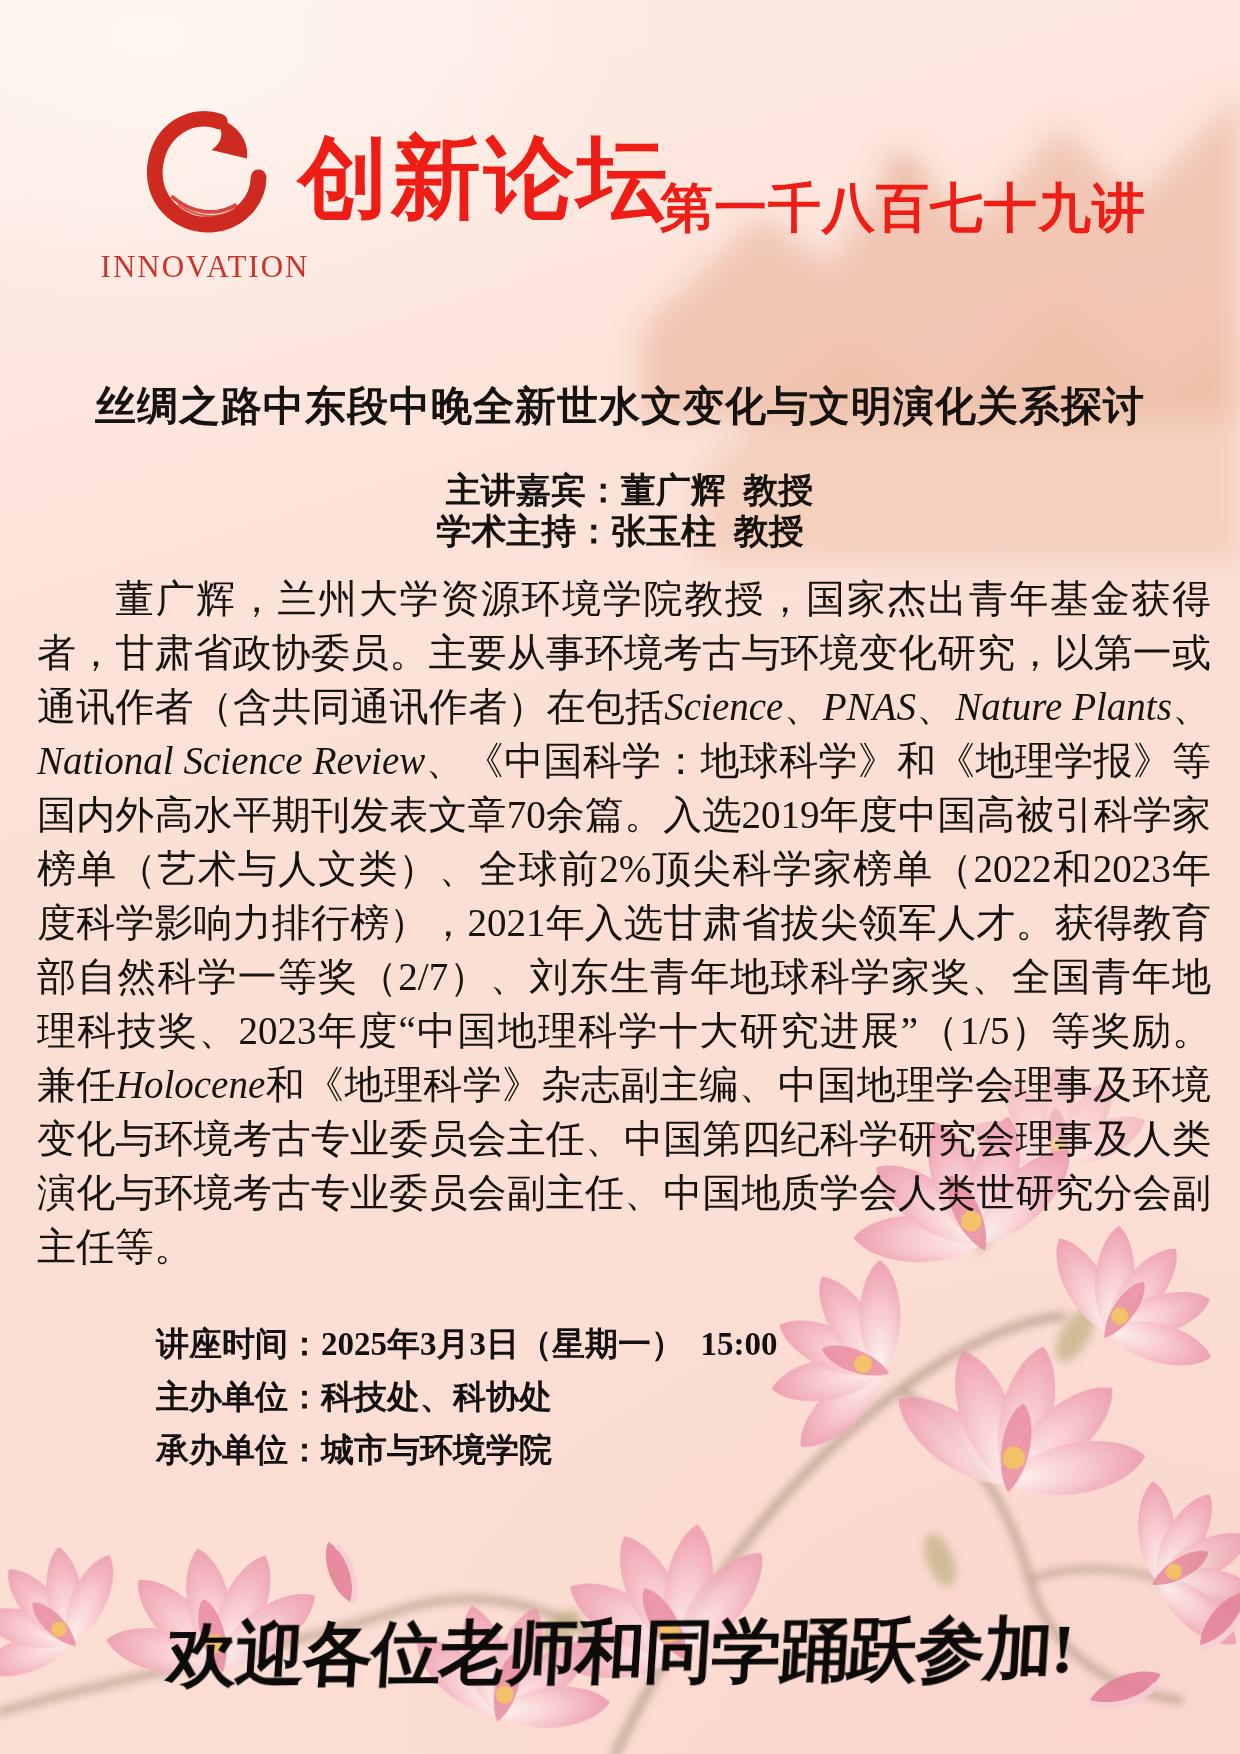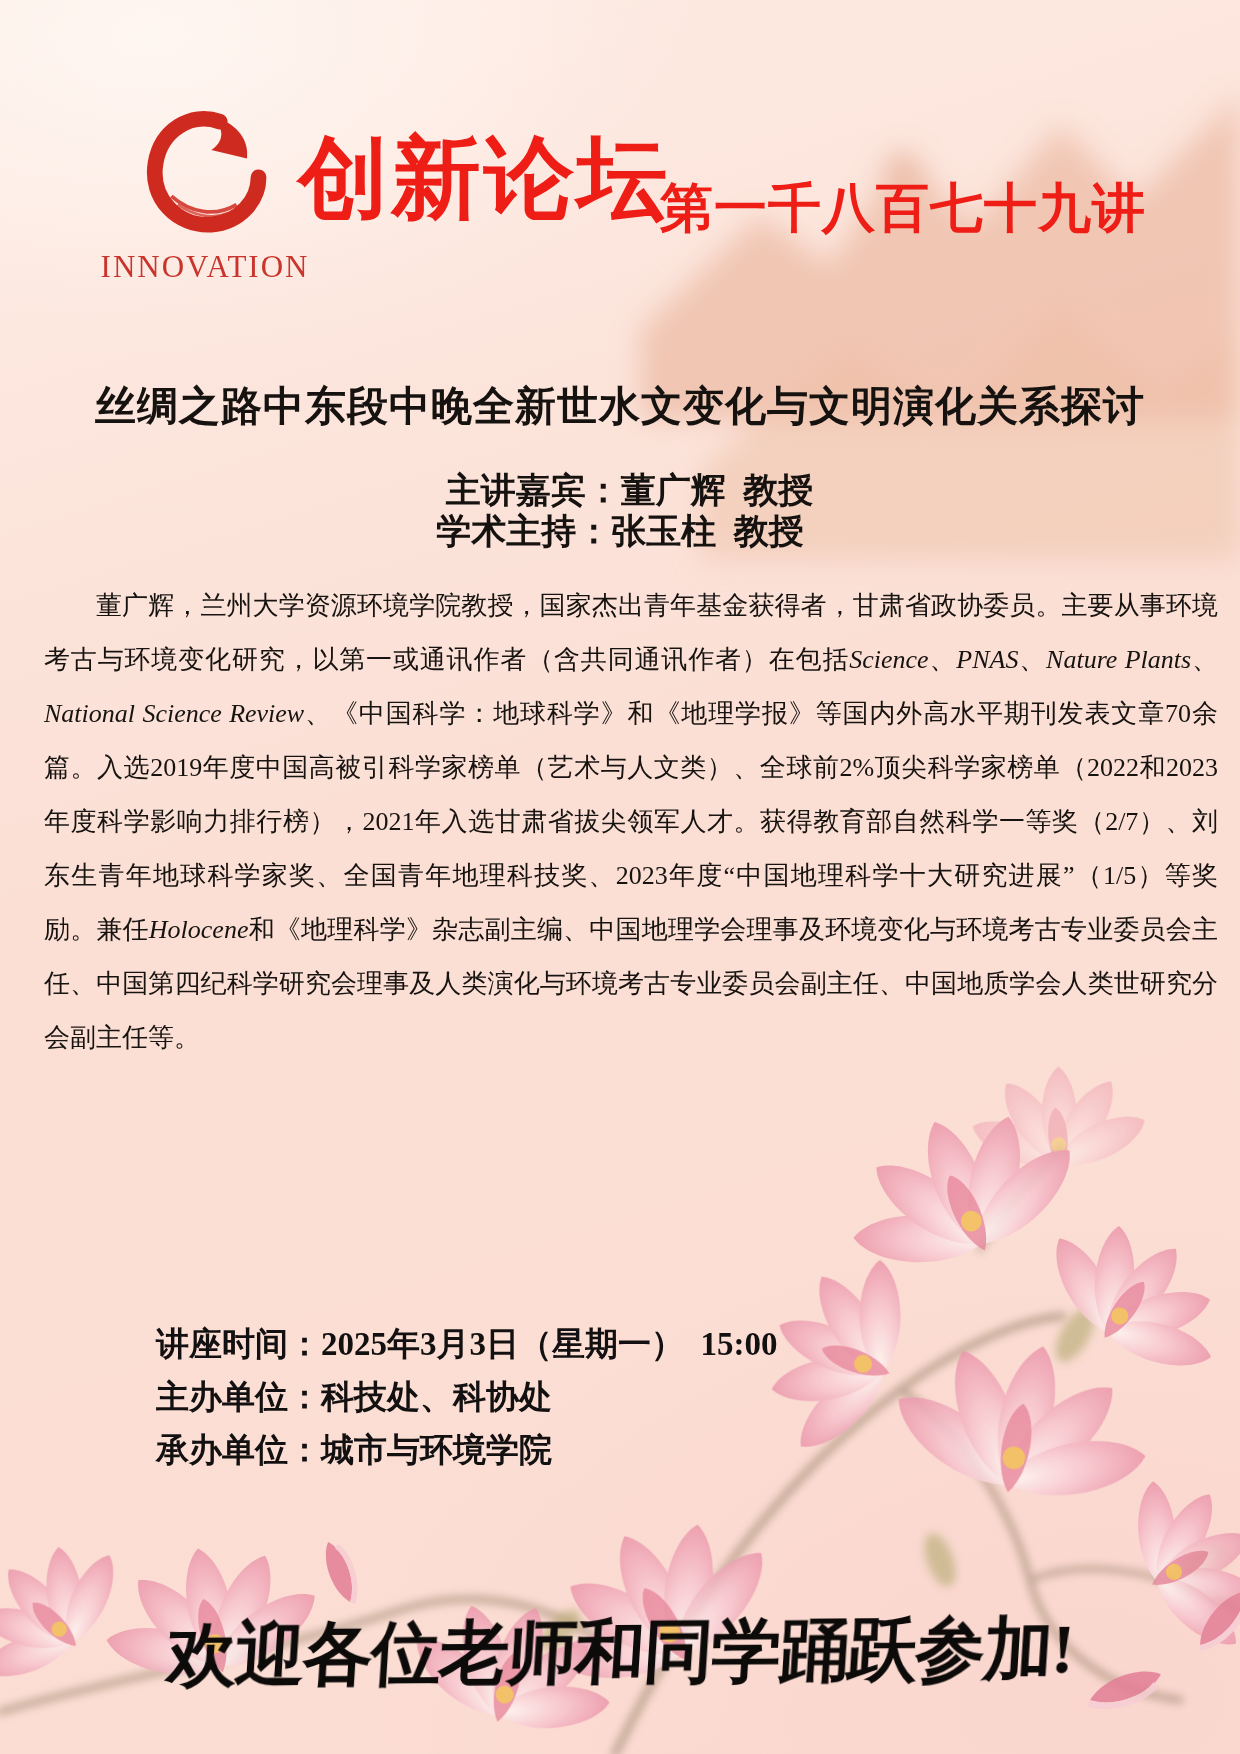--- a/index.html
+++ b/index.html
@@ -36,22 +36,22 @@
   }
   .speaker-line,.host-line{
     position:absolute;left:0;right:0;text-align:center;white-space:pre;
     font-size:35px;font-weight:bold;color:#151210;
   }
   .speaker-line{top:467px;padding-left:19px;}
   .host-line{top:497px;margin-top:11px;}
 
   
   .bio{
-    position:absolute;left:33px;top:568px;width:1174px;margin:11px;
-    font-size:26px;line-height:54px;text-align:justify;text-align-last:left;
+    position:absolute;left:33px;top:568px;width:1174px;margin:4px;
+    font-size:39px;line-height:54px;text-align:justify;text-align-last:left;
     text-indent:2em;color:#171310;
   }
   .bio .it{font-style:italic;}
 
   
   .details{position:absolute;left:156px;top:1318px;font-size:33px;font-weight:bold;color:#121010;}
   .detail-row{line-height:53px;white-space:pre;}
   .detail-label{display:inline-block;min-width:5em;}
   .detail-value{white-space:pre;}
 

